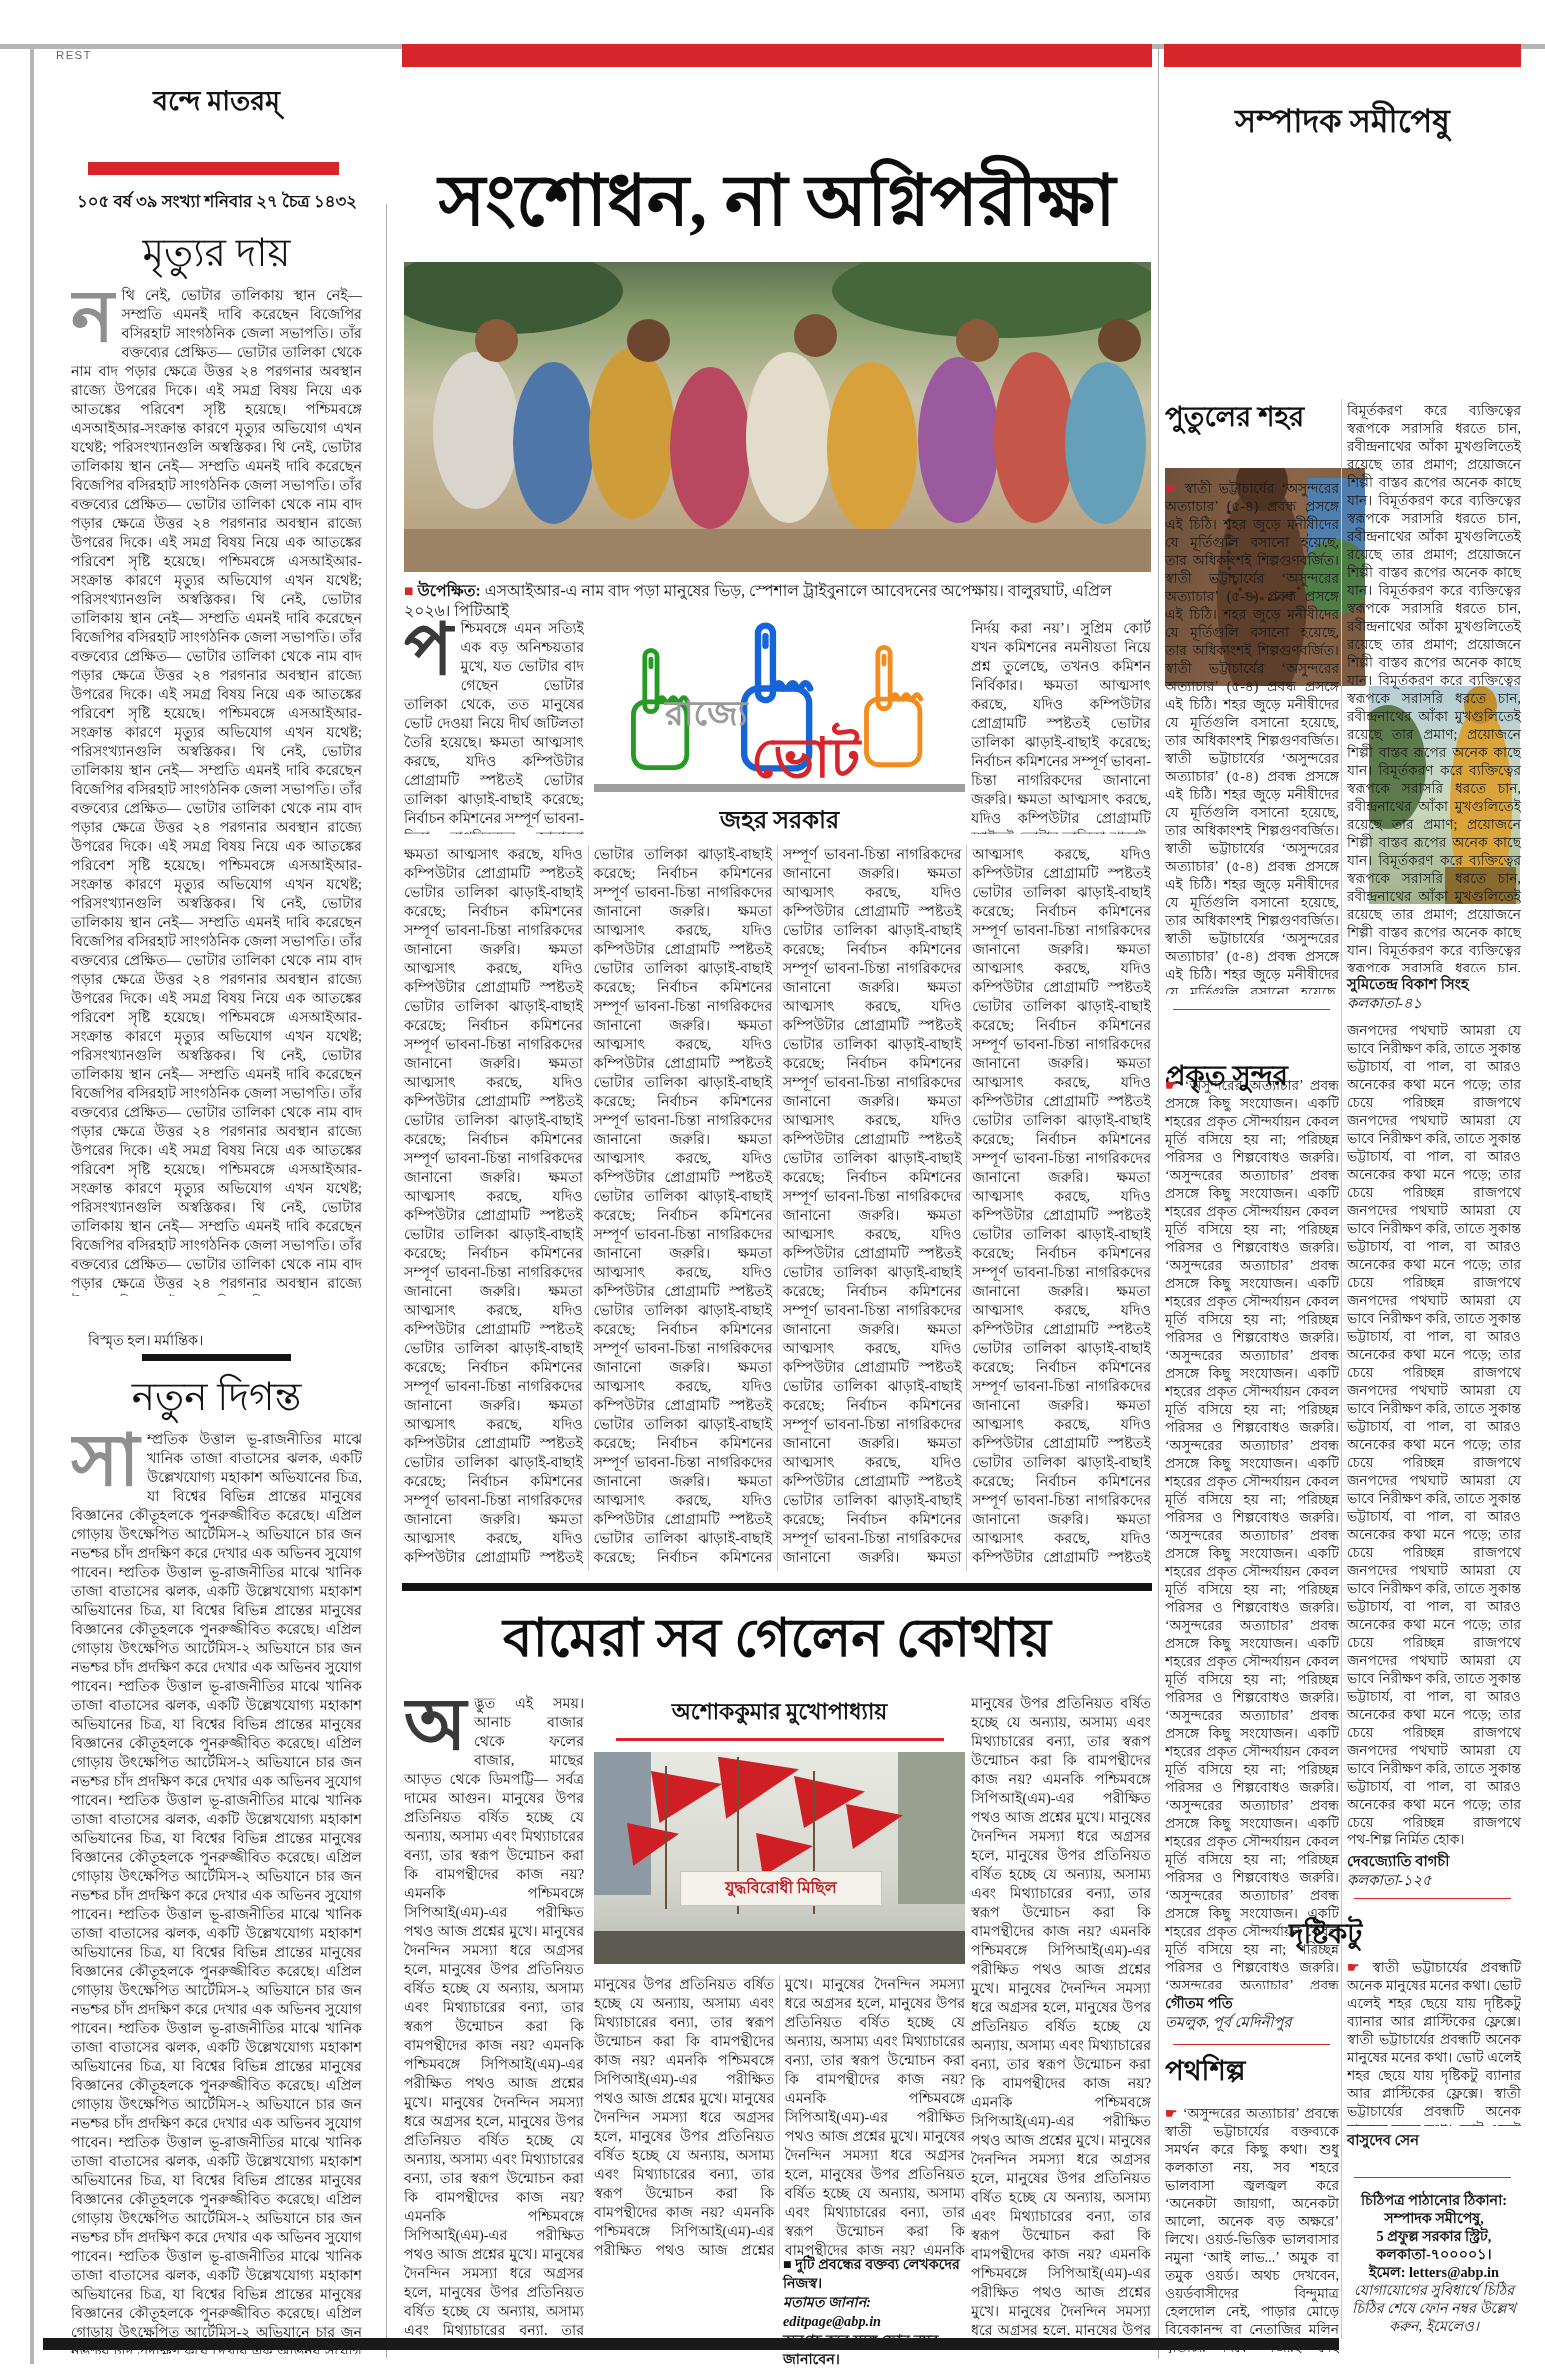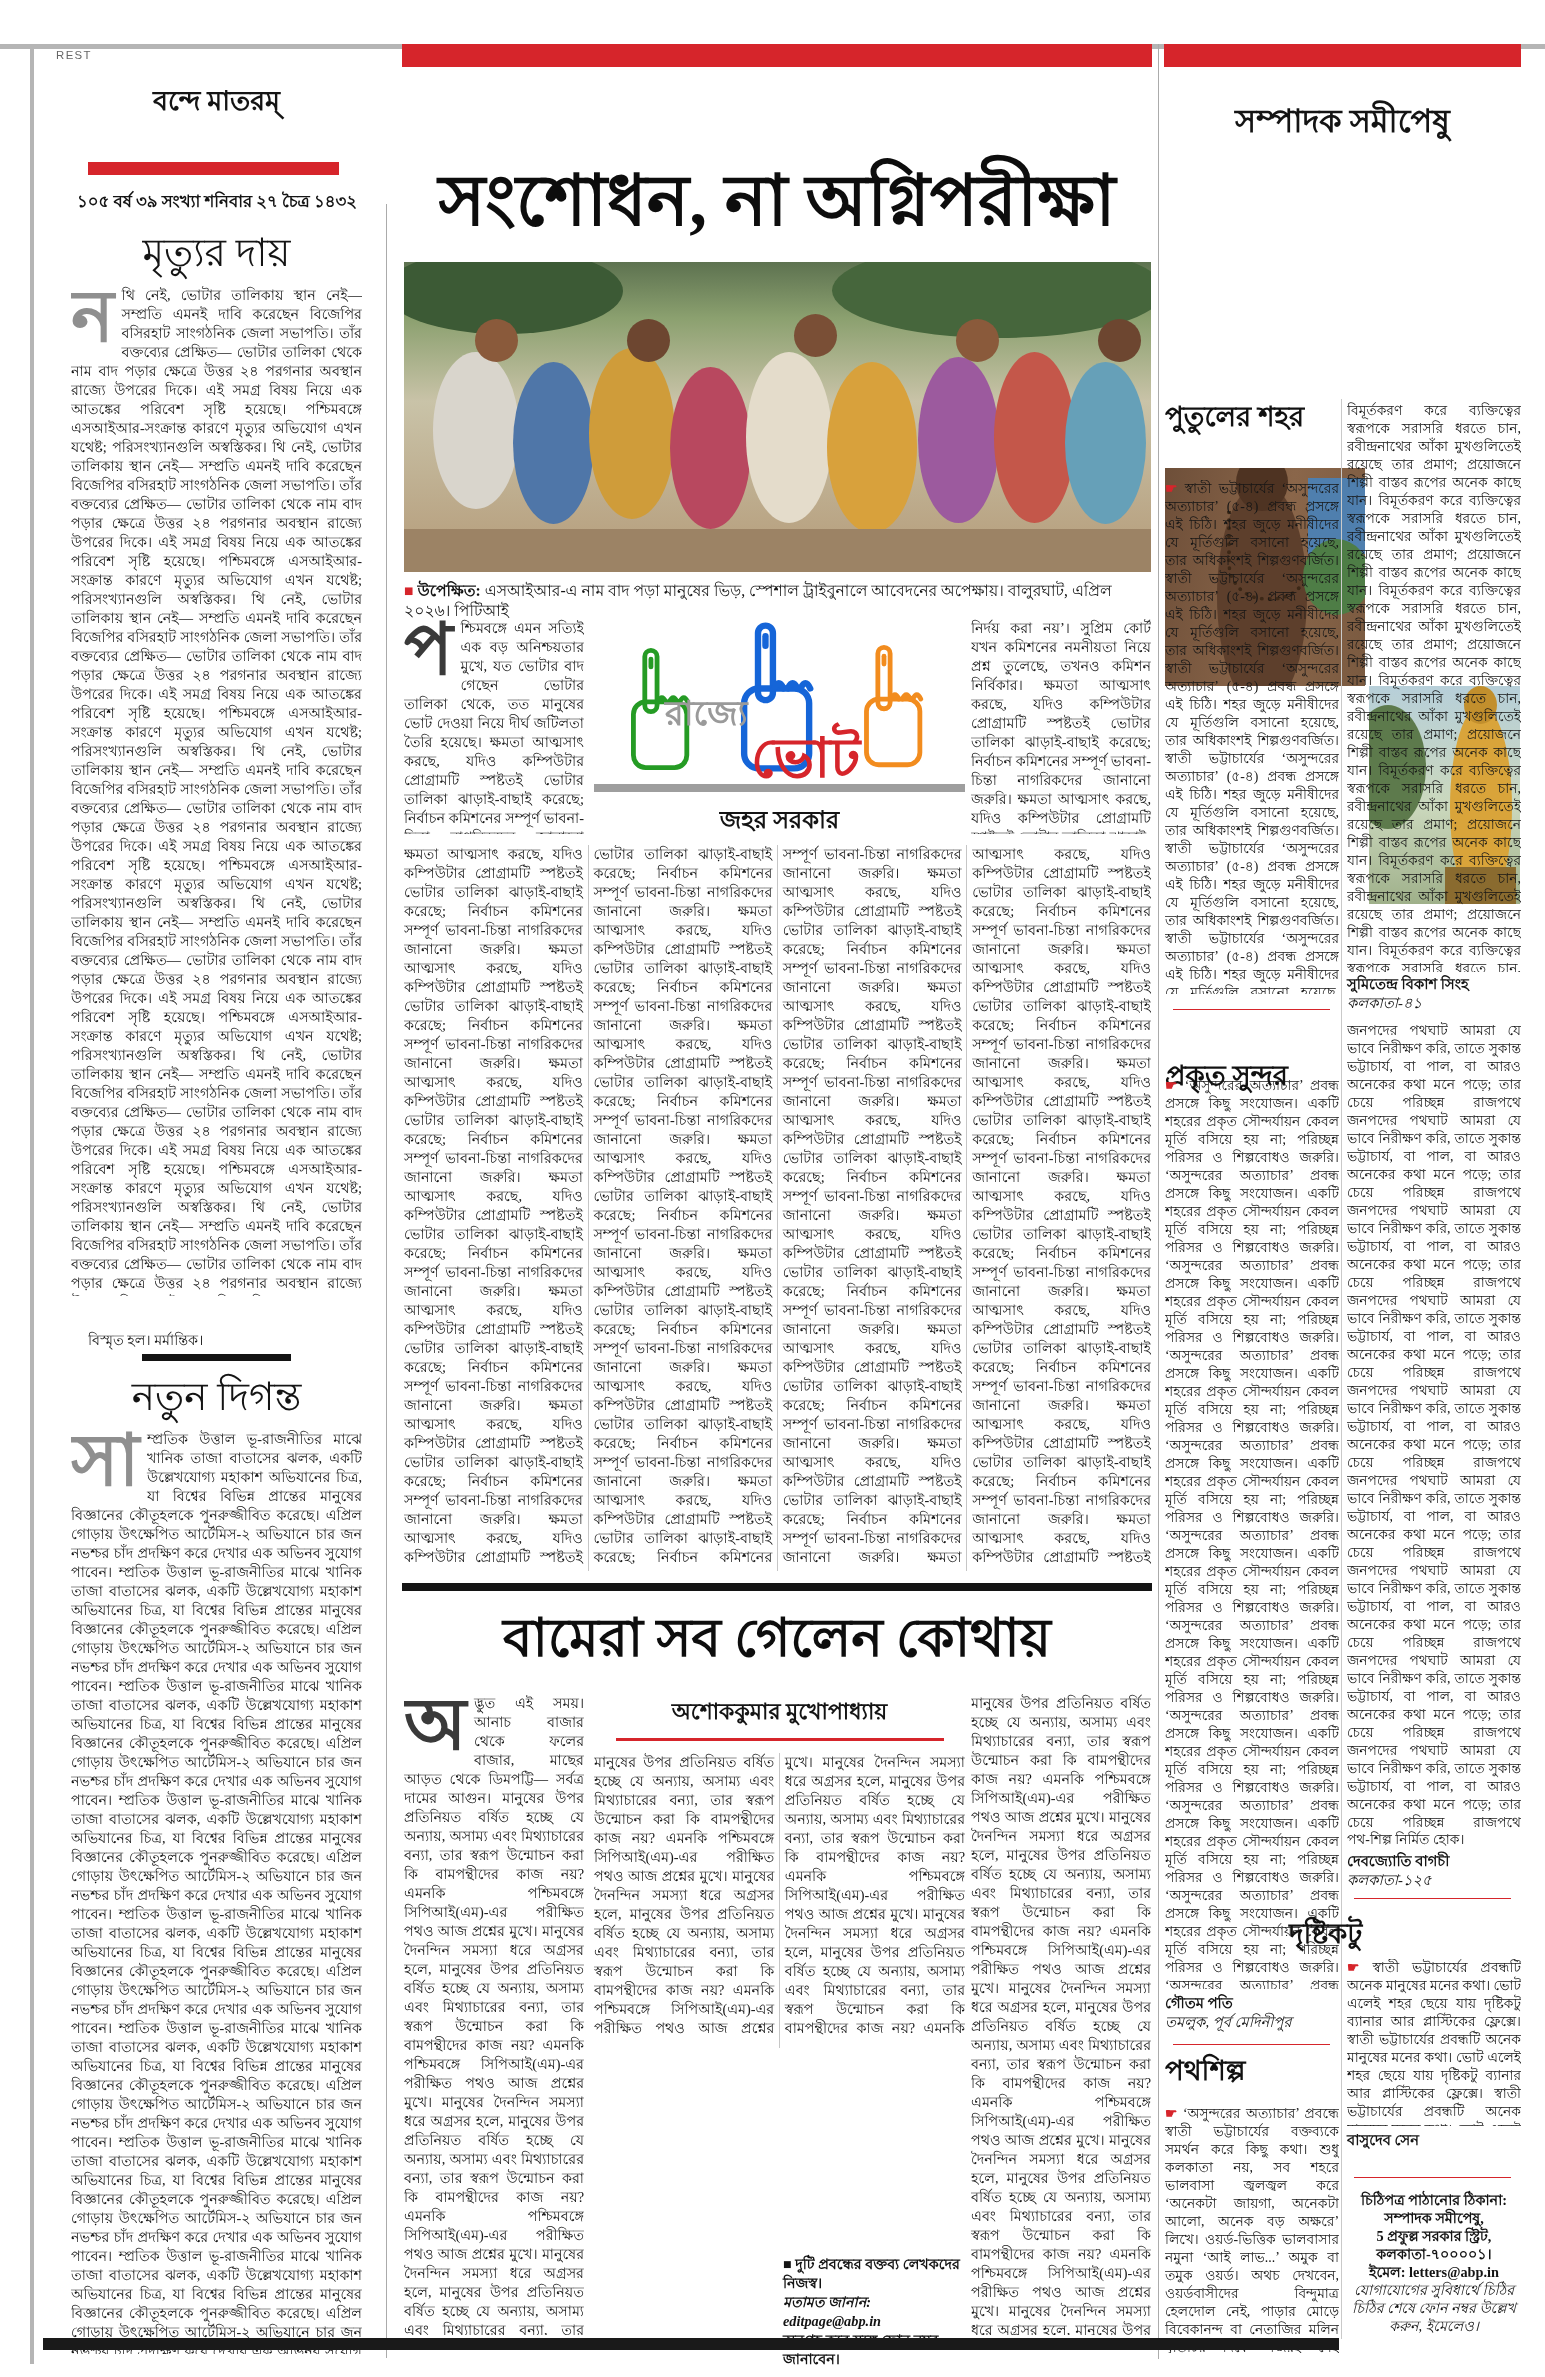--- a/index.html
+++ b/index.html
@@ -130,20 +130,37 @@
   <div class="abs center" style="left:402px;top:1603px;width:750px;font-size:53px;font-weight:bold;line-height:71px;color:#0d0d0d;">বামেরা সব গেলেন কোথায়</div>
 
   <div class="abs body-text" style="left:404px;top:1694px;width:180px;height:641px;">
     <span class="dropcap dark">অ</span><span>দ্ভুত এই সময়। আনাচ বাজার থেকে ফলের বাজার, মাছের আড়ত থেকে ডিমপট্টি— সর্বত্র দামের আগুন। </span><span>মানুষের উপর প্রতিনিয়ত বর্ষিত হচ্ছে যে অন্যায়, অসাম্য এবং মিথ্যাচারের বন্যা, তার স্বরূপ উন্মোচন করা কি বামপন্থীদের কাজ নয়? এমনকি পশ্চিমবঙ্গে সিপিআই(এম)-এর পরীক্ষিত পথও আজ প্রশ্নের মুখে। মানুষের দৈনন্দিন সমস্যা ধরে অগ্রসর হলে,  মানুষের উপর প্রতিনিয়ত বর্ষিত হচ্ছে যে অন্যায়, অসাম্য এবং মিথ্যাচারের বন্যা, তার স্বরূপ উন্মোচন করা কি বামপন্থীদের কাজ নয়? এমনকি পশ্চিমবঙ্গে সিপিআই(এম)-এর পরীক্ষিত পথও আজ প্রশ্নের মুখে। মানুষের দৈনন্দিন সমস্যা ধরে অগ্রসর হলে,  মানুষের উপর প্রতিনিয়ত বর্ষিত হচ্ছে যে অন্যায়, অসাম্য এবং মিথ্যাচারের বন্যা, তার স্বরূপ উন্মোচন করা কি বামপন্থীদের কাজ নয়? এমনকি পশ্চিমবঙ্গে সিপিআই(এম)-এর পরীক্ষিত পথও আজ প্রশ্নের মুখে। মানুষের দৈনন্দিন সমস্যা ধরে অগ্রসর হলে,  মানুষের উপর প্রতিনিয়ত বর্ষিত হচ্ছে যে অন্যায়, অসাম্য এবং মিথ্যাচারের বন্যা, তার স্বরূপ উন্মোচন করা কি বামপন্থীদের কাজ নয়? এমনকি পশ্চিমবঙ্গে সিপিআই(এম)-এর পরীক্ষিত পথও আজ প্রশ্নের মুখে। মানুষের দৈনন্দিন সমস্যা ধরে অগ্রসর হলে,  মানুষের উপর প্রতিনিয়ত বর্ষিত হচ্ছে যে অন্যায়, অসাম্য এবং মিথ্যাচারের বন্যা, তার স্বরূপ উন্মোচন করা কি বামপন্থীদের কাজ নয়? এমনকি পশ্চিমবঙ্গে সিপিআই(এম)-এর পরীক্ষিত পথও আজ প্রশ্নের মুখে। মানুষের দৈনন্দিন সমস্যা ধরে অগ্রসর হলে, </span>
   </div>
 
   <div class="abs" style="left:594px;top:1694px;width:371px;height:641px;">
     <div class="center bold" style="font-size:22px;">অশোককুমার মুখোপাধ্যায়</div>
     <div style="margin:6.7px auto 0 auto;width:328px;height:3.8px;background:#d6252b;"></div>
 
+    <div class="photo" style="margin-top:10.5px;width:371px;height:212px;background:linear-gradient(#e9e9e3 0%,#d6d7cf 60%,#b8b9b0 100%);">
+      <div style="position:absolute;left:0px;top:0px;width:57px;height:143px;background:#8d9aa4;"></div>
+      <div style="position:absolute;left:304px;top:0px;width:67px;height:152px;background:#9aa08f;"></div>
+      <div class="flag" style="left:57px;top:19px;width:71px;height:52px;clip-path:polygon(0 0,100% 25%,12% 100%);"></div>
+      <div class="flag" style="left:124px;top:4.8px;width:81px;height:62px;clip-path:polygon(0 0,100% 20%,10% 100%);"></div>
+      <div class="flag" style="left:200px;top:24px;width:71px;height:52px;clip-path:polygon(0 0,100% 30%,14% 100%);"></div>
+      <div class="flag" style="left:252px;top:52px;width:57px;height:45px;clip-path:polygon(0 0,100% 25%,12% 100%);"></div>
+      <div class="flag" style="left:33px;top:71px;width:52px;height:43px;clip-path:polygon(0 0,100% 25%,12% 100%);"></div>
+      <div class="flag" style="left:162px;top:81px;width:57px;height:43px;clip-path:polygon(0 0,100% 30%,12% 100%);"></div>
+      <div style="position:absolute;left:71px;top:14.3px;width:1.9px;height:143px;background:#6b513a;"></div>
+      <div style="position:absolute;left:143px;top:4.8px;width:1.9px;height:157px;background:#6b513a;"></div>
+      <div style="position:absolute;left:219px;top:19px;width:1.9px;height:143px;background:#6b513a;"></div>
+      <div style="position:absolute;left:86px;top:119px;width:200px;height:33px;background:#f4f2ea;border:1px solid #c9c4b4;display:flex;align-items:center;justify-content:center;">
+        <span style="color:#c02025;font-weight:bold;font-size:16px;">যুদ্ধবিরোধী মিছিল</span>
+      </div>
+      <div style="position:absolute;left:0;bottom:0;width:100%;height:33px;background:#5d5a52;"></div>
+    </div>
 
     <div class="multicol2 body-text" style="margin-top:11.4px;width:371px;height:295px;">
       <span>মানুষের উপর প্রতিনিয়ত বর্ষিত হচ্ছে যে অন্যায়, অসাম্য এবং মিথ্যাচারের বন্যা, তার স্বরূপ উন্মোচন করা কি বামপন্থীদের কাজ নয়? এমনকি পশ্চিমবঙ্গে সিপিআই(এম)-এর পরীক্ষিত পথও আজ প্রশ্নের মুখে। মানুষের দৈনন্দিন সমস্যা ধরে অগ্রসর হলে,  মানুষের উপর প্রতিনিয়ত বর্ষিত হচ্ছে যে অন্যায়, অসাম্য এবং মিথ্যাচারের বন্যা, তার স্বরূপ উন্মোচন করা কি বামপন্থীদের কাজ নয়? এমনকি পশ্চিমবঙ্গে সিপিআই(এম)-এর পরীক্ষিত পথও আজ প্রশ্নের মুখে। মানুষের দৈনন্দিন সমস্যা ধরে অগ্রসর হলে,  মানুষের উপর প্রতিনিয়ত বর্ষিত হচ্ছে যে অন্যায়, অসাম্য এবং মিথ্যাচারের বন্যা, তার স্বরূপ উন্মোচন করা কি বামপন্থীদের কাজ নয়? এমনকি পশ্চিমবঙ্গে সিপিআই(এম)-এর পরীক্ষিত পথও আজ প্রশ্নের মুখে। মানুষের দৈনন্দিন সমস্যা ধরে অগ্রসর হলে,  মানুষের উপর প্রতিনিয়ত বর্ষিত হচ্ছে যে অন্যায়, অসাম্য এবং মিথ্যাচারের বন্যা, তার স্বরূপ উন্মোচন করা কি বামপন্থীদের কাজ নয়? এমনকি পশ্চিমবঙ্গে সিপিআই(এম)-এর পরীক্ষিত পথও আজ প্রশ্নের মুখে। মানুষের দৈনন্দিন সমস্যা ধরে অগ্রসর হলে,  মানুষের উপর প্রতিনিয়ত বর্ষিত হচ্ছে যে অন্যায়, অসাম্য এবং মিথ্যাচারের বন্যা, তার স্বরূপ উন্মোচন করা কি বামপন্থীদের কাজ নয়? এমনকি পশ্চিমবঙ্গে সিপিআই(এম)-এর পরীক্ষিত পথও আজ প্রশ্নের মুখে। মানুষের দৈনন্দিন সমস্যা ধরে অগ্রসর হলে,  মানুষের উপর প্রতিনিয়ত বর্ষিত হচ্ছে যে অন্যায়, অসাম্য এবং মিথ্যাচারের বন্যা, তার স্বরূপ উন্মোচন করা কি বামপন্থীদের কাজ নয়? এমনকি পশ্চিমবঙ্গে সিপিআই(এম)-এর পরীক্ষিত পথও আজ প্রশ্নের মুখে। মানুষের দৈনন্দিন সমস্যা ধরে অগ্রসর হলে, </span>
     </div>
     <div class="abs" style="left:189px;top:561px;width:181px;">
       <div class="note-line">■ দুটি প্রবন্ধের বক্তব্য লেখকদের নিজস্ব।</div>
       <div class="note-line italic">মতামত জানান: editpage@abp.in</div>
       <div class="note-line">অনুগ্রহ করে সঙ্গে ফোন নম্বর জানাবেন।</div>
     </div>
   </div>

